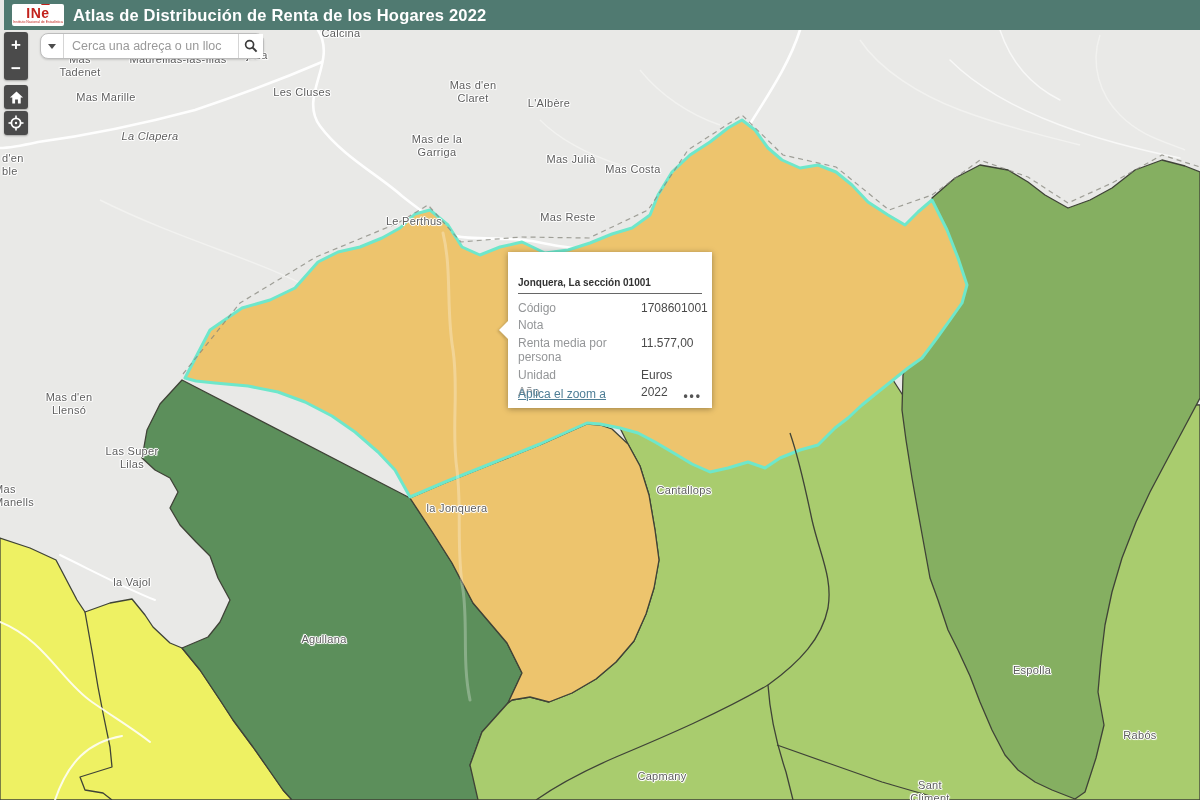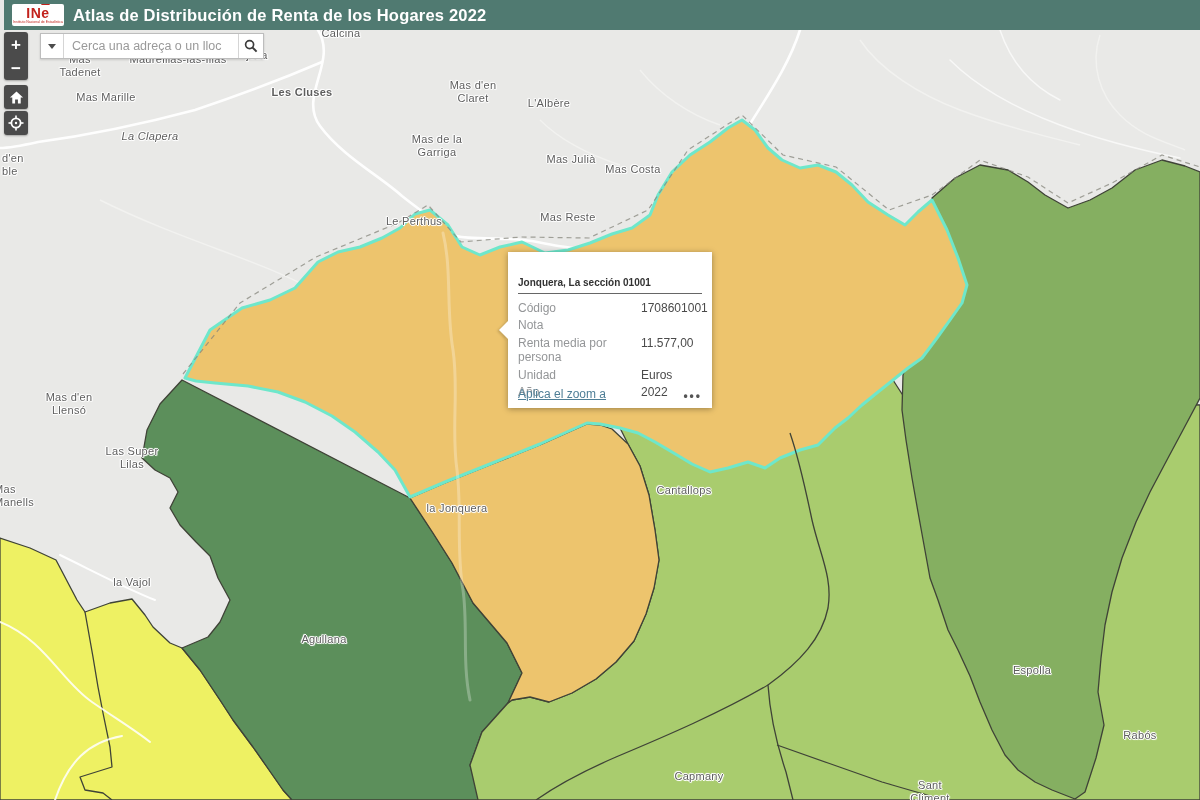--- a/index.html
+++ b/index.html
@@ -31,21 +31,21 @@
   #zoom-ctl{left:4px;top:32px;width:24px;height:48px;display:flex;flex-direction:column;}
   #zoom-ctl button{all:unset;width:24px;height:24px;text-align:center;color:#fff;font-size:17px;
     font-weight:bold;line-height:23px;cursor:pointer;}
   #zoom-in{border-bottom:1px solid #5e5e5e;}
   .sq-ctl{width:24px;height:24px;display:flex;align-items:center;justify-content:center;cursor:pointer;}
   #home-ctl{left:4px;top:85px;}
   #locate-ctl{left:4px;top:111px;}
 
   
   #search-bar{position:absolute;left:40px;top:33px;height:24px;display:flex;z-index:30;
-    background:#fff;border:1px solid #bdbdbd;border-radius:0;box-shadow:0 1px 2px rgba(0,0,0,.15);}
+    background:#fff;border:1px solid #bdbdbd;border-radius:8px;box-shadow:0 1px 2px rgba(0,0,0,.15);}
   #search-dd{width:22px;border-right:1px solid #d5d5d5;display:flex;align-items:center;justify-content:center;cursor:pointer;}
   #search-dd .caret{width:0;height:0;border-left:4.5px solid transparent;border-right:4.5px solid transparent;border-top:5px solid #4c4c4c;}
   #search-input{border:none;outline:none;width:158px;padding:0 8px;font-size:12.5px;color:#333;
     font-family:"Liberation Sans",sans-serif;}
   #search-input::placeholder{color:#9a9a9a;}
   #search-btn{width:24px;border-left:1px solid #d5d5d5;display:flex;align-items:center;justify-content:center;cursor:pointer;background:#fff;}
 
   
   #popup{position:absolute;left:508px;top:252px;width:204px;height:156px;background:#fff;z-index:20;
     box-shadow:0 1px 6px rgba(0,0,0,.35);font-size:12px;}
@@ -123,21 +123,21 @@
   </svg>
 
   <div id="label-layer">
       <div class="map-label" style="left: 341px; top: 33px;">Calcina</div>
       <div class="map-label" style="left: 80px; top: 66px;">Mas
 Tadenet</div>
       <div class="map-label" style="left: 178px; top: 59px;">Maureillas-las-Illas</div>
       <div class="map-label" style="left: 257px; top: 55px;">josa</div>
       <div class="map-label" style="left: 106px; top: 97px;">Mas Marille</div>
       <div class="map-label" style="left: 150px; top: 136px; font-style: italic;">La Clapera</div>
-      <div class="map-label" style="left: 302px; top: 92px; font-weight: bold;">Les Cluses</div>
+      <div class="map-label" style="left: 302px; top: 92px;">Les Cluses</div>
       <div class="map-label" style="left: 473px; top: 92px;">Mas d'en
 Claret</div>
       <div class="map-label" style="left: 549px; top: 103px;">L'Albère</div>
       <div class="map-label" style="left: 437px; top: 146px;">Mas de la
 Garriga</div>
       <div class="map-label" style="left: 571px; top: 159px;">Mas Julià</div>
       <div class="map-label" style="left: 633px; top: 169px;">Mas Costa</div>
       <div class="map-label" style="left: 414px; top: 221px; text-align: center;">Le Perthus</div>
       <div class="map-label" style="left: 568px; top: 217px;">Mas Reste</div>
       <div class="map-label anchor-w" style="left: 2px; top: 165px;">d'en
@@ -147,21 +147,21 @@
       <div class="map-label" style="left: 132px; top: 458px;">Las Super
 Lilas</div>
       <div class="map-label anchor-w" style="left: -6px; top: 496px;">Mas
 Manells</div>
       <div class="map-label" style="left: 132px; top: 582px; text-align: right;">la Vajol</div>
       <div class="map-label" style="left: 457px; top: 508px;">la Jonquera</div>
       <div class="map-label" style="left: 324px; top: 639px;">Agullana</div>
       <div class="map-label" style="left: 684px; top: 490px;">Cantallops</div>
       <div class="map-label" style="left: 1032px; top: 670px;">Espolla</div>
       <div class="map-label" style="left: 1140px; top: 735px;">Rabós</div>
-      <div class="map-label" style="left: 699px; top: 776px;">Capmany</div>
+      <div class="map-label" style="left: 662px; top: 776px;">Capmany</div>
       <div class="map-label" style="left: 930px; top: 792px;">Sant
 Climent</div>
     </div>
 
   <div id="header" style="background: rgb(80, 122, 113);">
     <div id="logo-box">
       <div id="logo-text"><span>IN</span><span class="logo-e">e</span></div>
       <div id="logo-sub">Instituto Nacional de Estadística</div>
     </div>
     <div id="app-title">Atlas de Distribución de Renta de los Hogares 2022</div>

